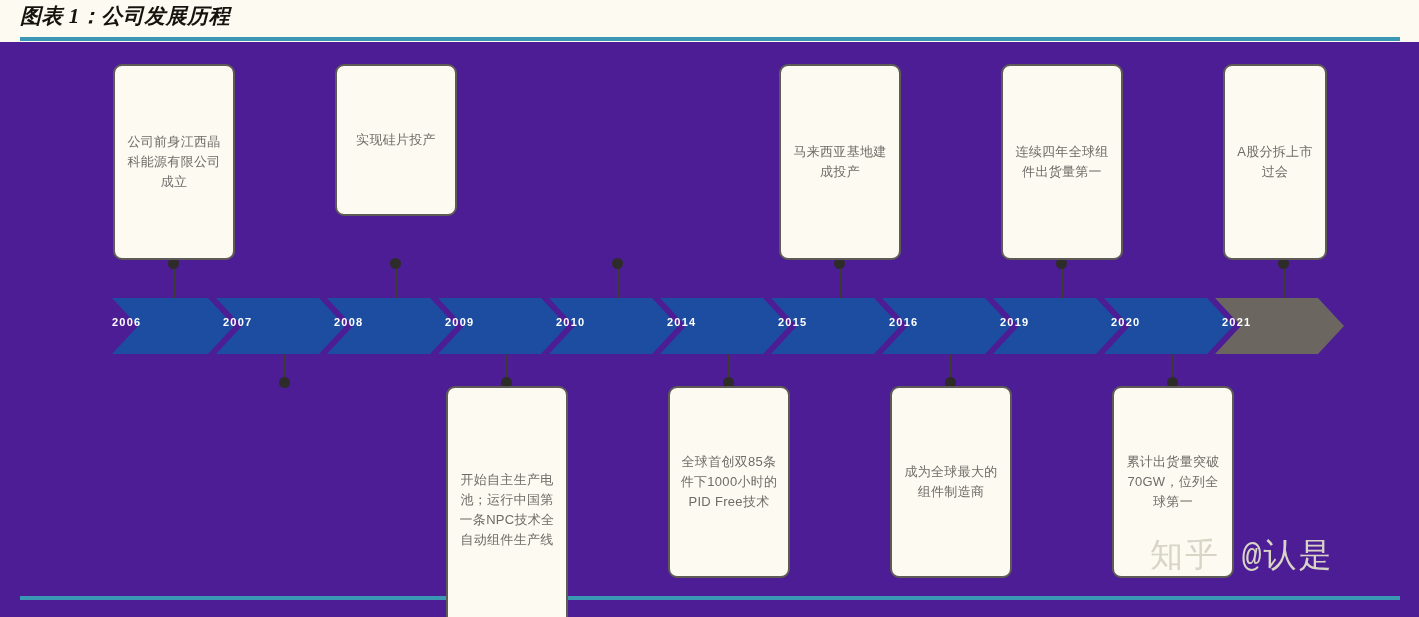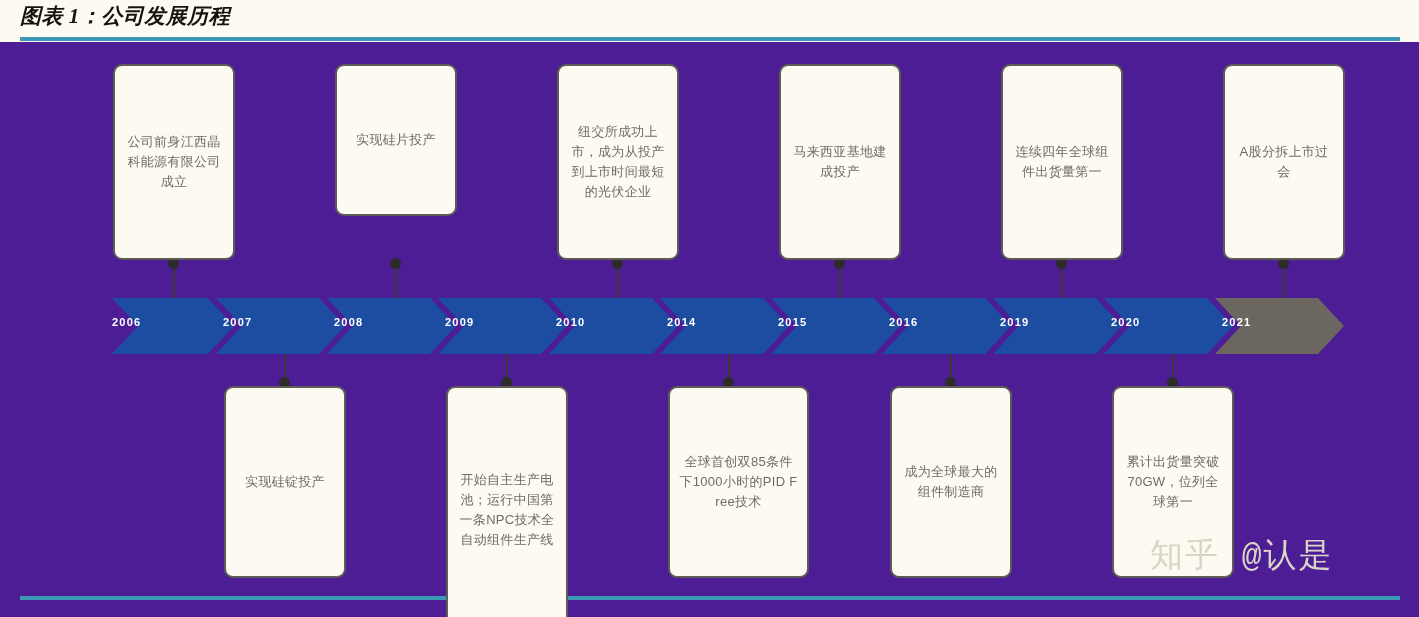--- a/index.html
+++ b/index.html
@@ -211,45 +211,39 @@
   <div class="conn-dot" style="left:1167px; top:377px;"></div>
 
   <div class="card" style="left:113px; top:64px; width:122px; height:196px;">
     <div class="card-text">公司前身江西晶科能源有限公司成立</div>
   </div>
 
   <div class="card" style="left:335px; top:64px; width:122px; height:152px;">
     <div class="card-text">实现硅片投产</div>
   </div>
 
-  <div class="card" style="left:557px; top:64px; width:122px; height:196px;">
-    <div class="card-text">纽交所成功上市，成为从投产到上市时间最短的光伏企业</div>
-  </div>
 
   <div class="card" style="left:1001px; top:64px; width:122px; height:196px;">
     <div class="card-text">连续四年全球组件出货量第一</div>
   </div>
 
   <div class="card" style="left:779px; top:64px; width:122px; height:196px;">
     <div class="card-text">马来西亚基地建成投产</div>
   </div>
 
-  <div class="card" style="left:1223px; top:64px; width:122px; height:196px;">
+  <div class="card" style="left:1223px; top:64px; width:104px; height:196px;">
     <div class="card-text">A股分拆上市过会</div>
   </div>
 
-  <div class="card" style="left:224px; top:386px; width:122px; height:192px;">
-    <div class="card-text">实现硅锭投产</div>
-  </div>
 
   <div class="card" style="left:446px; top:386px; width:122px; height:248px;">
     <div class="card-text">开始自主生产电池；运行中国第一条NPC技术全自动组件生产线</div>
   </div>
 
-  <div class="card" style="left:668px; top:386px; width:141px; height:192px;align-items:center;">
+  <div class="card" style="left:668px; top:386px; width:122px; height:192px;align-items:center;">
     <div class="card-text">全球首创双85条件下1000小时的PID Free技术</div>
   </div>
 
   <div class="card" style="left:890px; top:386px; width:122px; height:192px;">
     <div class="card-text">成为全球最大的组件制造商</div>
   </div>
 
   <div class="card" style="left:1112px; top:386px; width:122px; height:192px;">
     <div class="card-text">累计出货量突破70GW，位列全球第一</div>
   </div>

